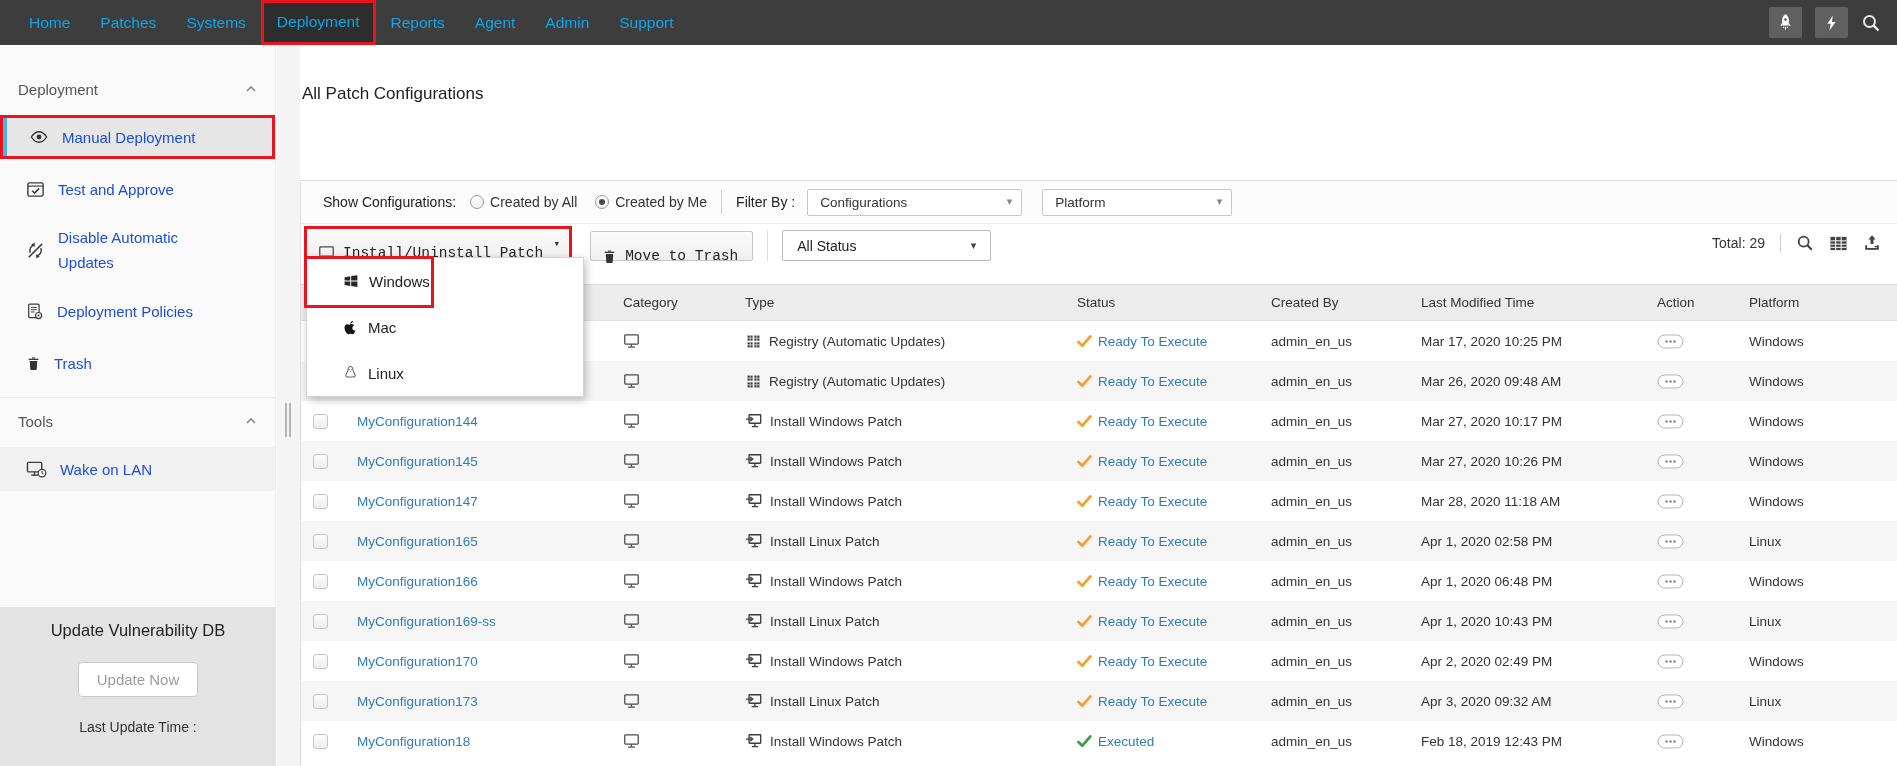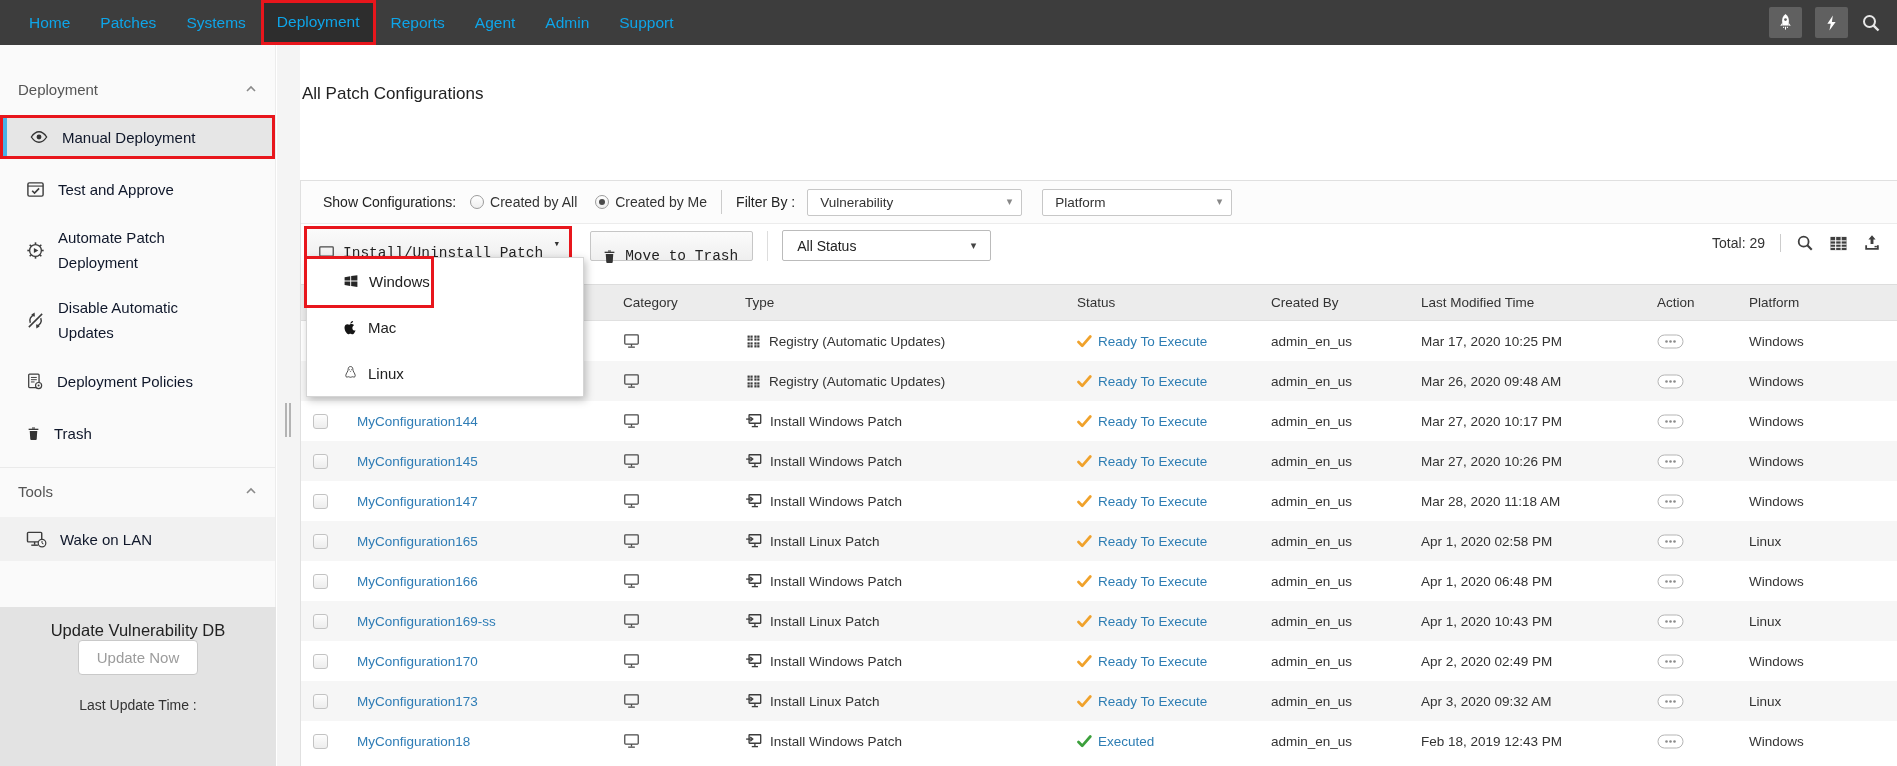--- a/index.html
+++ b/index.html
@@ -12,31 +12,31 @@
   .nav-item { color:#0ea5e9; font-size:15.5px; line-height:45px; padding:0 15px; cursor:pointer; white-space:nowrap; }
   .nav-item.active { background:#2d2d2d; border:3px solid #e8161c; line-height:38px; padding:0 13px; }
   .nav-right { position:absolute; right:0; top:0; height:45px; display:flex; align-items:center; gap:13px; padding-right:16px; }
   .nav-iconbox { width:33px; height:31px; background:#606060; border-radius:2px; display:flex; align-items:center; justify-content:center; cursor:pointer; }
   .nav-search { display:flex; align-items:center; cursor:pointer; }
 
   
   .sidebar { position:absolute; left:0; top:45px; width:276px; height:721px; background:#fafafa; border-right:1px solid #ececec; }
   .sb-inner { padding-top:28px; }
   .sb-header { display:flex; align-items:center; justify-content:space-between; padding:0 18px 0 18px; height:32px; color:#555; font-size:15px; margin-bottom:10px; cursor:pointer; }
-  .sb-item { position:relative; min-height:44px; display:flex; align-items:center; gap:13px; padding:6px 10px 6px 26px; font-size:15px; color:#0f172a; cursor:pointer; margin-bottom:8px; }
+  .sb-item { position:relative; min-height:44px; display:flex; align-items:center; gap:13px; padding:6px 10px 6px 26px; font-size:15px; color:#1d4ed8; cursor:pointer; margin-bottom:8px; }
   .sb-item .lbl { line-height:25px; max-width:180px; }
   .sb-item svg { flex-shrink:0; }
   .sb-item.active { background:#e6e6e6; }
   .sb-item.outlined { border:3px solid #e8161c; padding-left:26px; }
   .sb-item.active::before { content:""; position:absolute; left:0; top:0; bottom:0; width:4px; background:#49b3e8; }
   .sb-section.tools { margin-top:12px; border-top:1px solid #eaeaea; padding-top:7px; }
   .sb-item.shaded { background:#f1f1f1; }
   .update-block { position:absolute; left:0; bottom:0; width:276px; height:159px; background:#e3e3e3; text-align:center; }
   .ub-title { font-size:16.5px; color:#222; margin-top:14px; }
-  .ub-btn { display:inline-block; background:#fff; border:1px solid #c9c9c9; border-radius:4px; color:#9c9c9c; font-size:15px; padding:8px 18px; cursor:pointer; }
+  .ub-btn { margin-top:22px; display:inline-block; background:#fff; border:1px solid #c9c9c9; border-radius:4px; color:#9c9c9c; font-size:15px; padding:8px 18px; cursor:pointer; }
   .ub-last { margin-top:22px; font-size:14px; color:#333; }
 
   
   .rail { position:absolute; left:277px; top:45px; width:23px; height:721px; background:#f4f4f4; }
   .grip { position:absolute; left:8px; top:358px; width:6px; height:34px; border-left:2px solid #b3b3b3; border-right:2px solid #b3b3b3; cursor:col-resize; }
 
   
   .page-title { position:absolute; left:302px; top:84px; font-size:17px; color:#222; }
   .panel { position:absolute; left:300px; top:180px; width:1597px; bottom:0; background:#fff; border-top:1px solid #e0e0e0; border-left:1px solid #e0e0e0; }
 
@@ -142,37 +142,20 @@
         <div class="sb-item">
           <svg width="19" height="19" viewBox="0 0 20 20">
             <rect x="2" y="3" width="16" height="14" rx="1.5" fill="none" stroke="#3d3d3d" stroke-width="1.5"></rect>
             <line x1="2" y1="6.4" x2="18" y2="6.4" stroke="#3d3d3d" stroke-width="1.2"></line>
             <path d="M6.5 11.3 L9 13.8 L13.8 8.8" fill="none" stroke="#3d3d3d" stroke-width="1.7"></path>
           </svg>
           <span class="lbl">Test and Approve</span>
         </div>
         <div class="sb-item">
           <svg width="19" height="19" viewBox="0 0 20 20">
-            <circle cx="10" cy="10" r="6.2" fill="none" stroke="#3d3d3d" stroke-width="1.4"></circle>
-            <g stroke="#3d3d3d" stroke-width="1.7">
-              <line x1="16.4" y1="10.0" x2="18.6" y2="10.0"></line>
-              <line x1="14.5" y1="14.5" x2="16.1" y2="16.1"></line>
-              <line x1="10.0" y1="16.4" x2="10.0" y2="18.6"></line>
-              <line x1="5.5" y1="14.5" x2="3.9" y2="16.1"></line>
-              <line x1="3.6" y1="10.0" x2="1.4" y2="10.0"></line>
-              <line x1="5.5" y1="5.5" x2="3.9" y2="3.9"></line>
-              <line x1="10.0" y1="3.6" x2="10.0" y2="1.4"></line>
-              <line x1="14.5" y1="5.5" x2="16.1" y2="3.9"></line>
-            </g>
-            <path d="M8.3 7.4 L13 10 L8.3 12.6 Z" fill="#3d3d3d"></path>
-          </svg>
-          <span class="lbl">Automate Patch Deployment</span>
-        </div>
-        <div class="sb-item">
-          <svg width="19" height="19" viewBox="0 0 20 20">
             <g fill="none" stroke="#3d3d3d" stroke-width="1.5">
               <path d="M4.5 12.5 A6 6 0 0 1 9 4.2"></path>
               <path d="M15.5 7.5 A6 6 0 0 1 11 15.8"></path>
             </g>
             <path d="M9.2 1.6 L9 6.2 L5.6 3.6 Z" fill="#3d3d3d"></path>
             <path d="M10.8 18.4 L11 13.8 L14.4 16.4 Z" fill="#3d3d3d"></path>
             <line x1="3" y1="17" x2="17" y2="3" stroke="#3d3d3d" stroke-width="1.6"></line>
           </svg>
           <span class="lbl">Disable Automatic Updates</span>
         </div>
@@ -234,21 +217,21 @@
 
   <div class="filter-row">
     <span>Show Configurations:</span>
     <span class="radio" style="margin-left:14px"></span>
     <span class="fr-lab">Created by All</span>
     <span class="radio checked" style="margin-left:18px"></span>
     <span class="fr-lab">Created by Me</span>
     <span class="v-div"></span>
     <span>Filter By :</span>
     <span class="f-select" style="margin-left:12px;width:215px">
-      <span>Vulnerability</span>
+      <span>Configurations</span>
       <span class="caret">▾</span>
     </span>
     <span class="f-select" style="margin-left:20px;width:190px">
       <span>Platform</span>
       <span class="caret">▾</span>
     </span>
   </div>
 
   <div class="toolbar">
     <span class="red-wrap">

